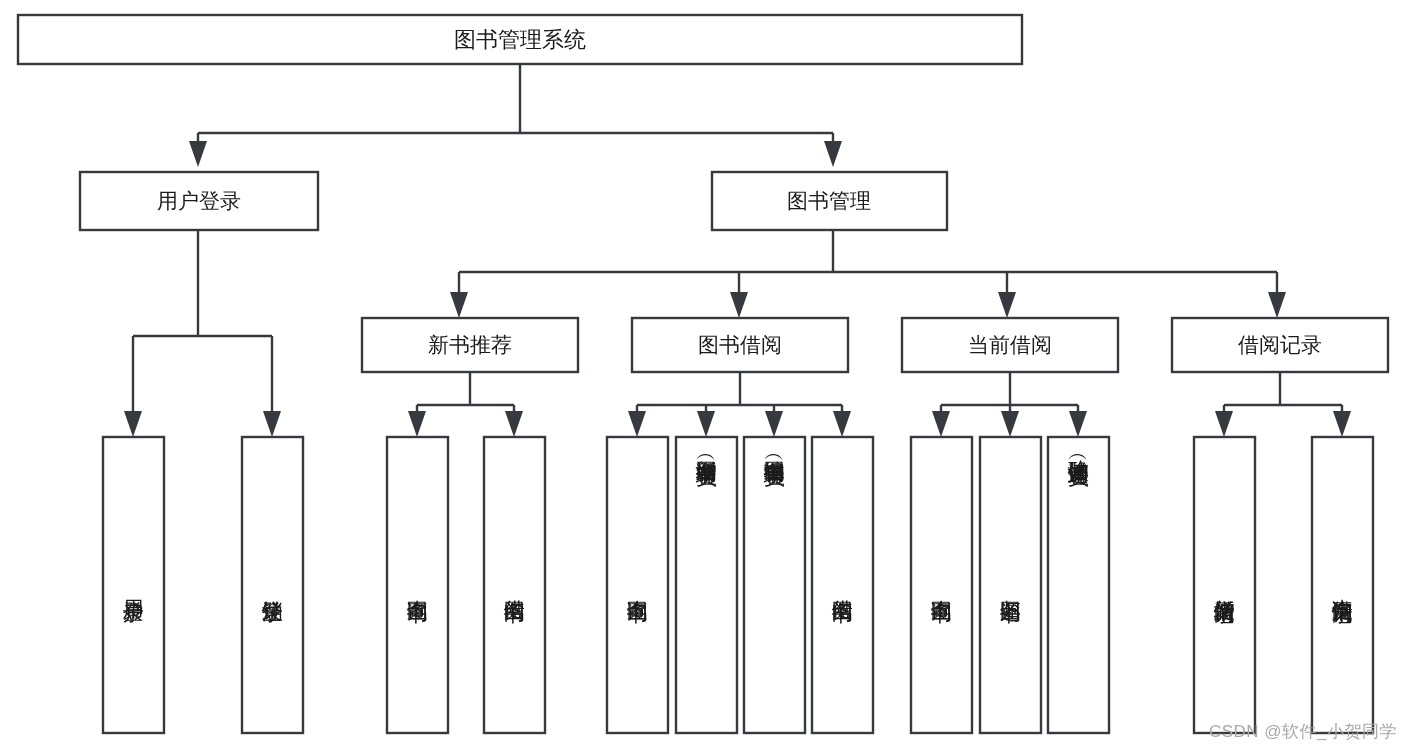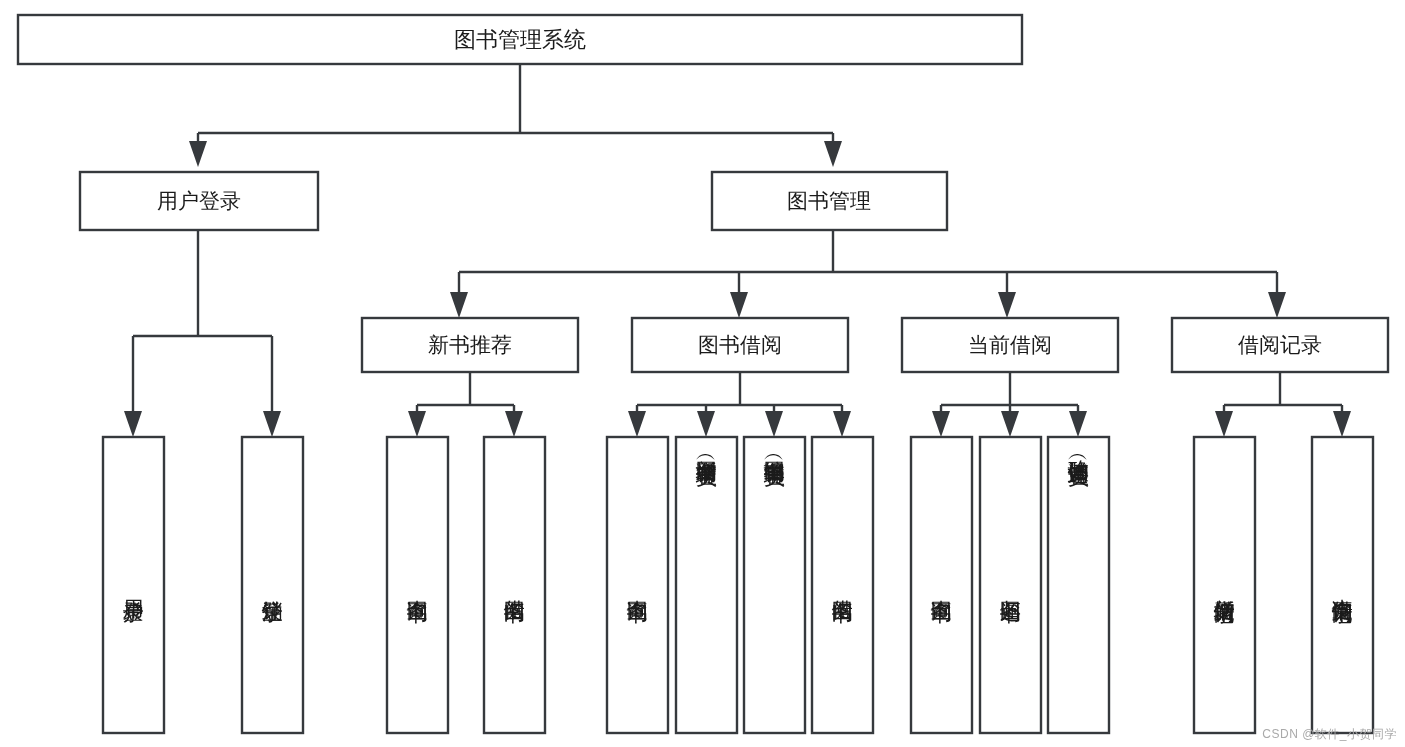--- a/index.html
+++ b/index.html
@@ -72,21 +72,21 @@
     text-orientation: upright;
     letter-spacing: 1px;
     white-space: nowrap;
     text-align: center;
   }
   .watermark {
     position: absolute;
     right: 8px;
     bottom: 4px;
     font-family: "Liberation Sans", "DejaVu Sans", sans-serif;
-    font-size: 12px;
+    font-size: 17px;
     color: #a9a9a9;
     white-space: nowrap;
     letter-spacing: 0.5px;
     margin-left: 44px;
   }
 </style>
 </head>
 <body>
 
 <div id="diagram-root">

